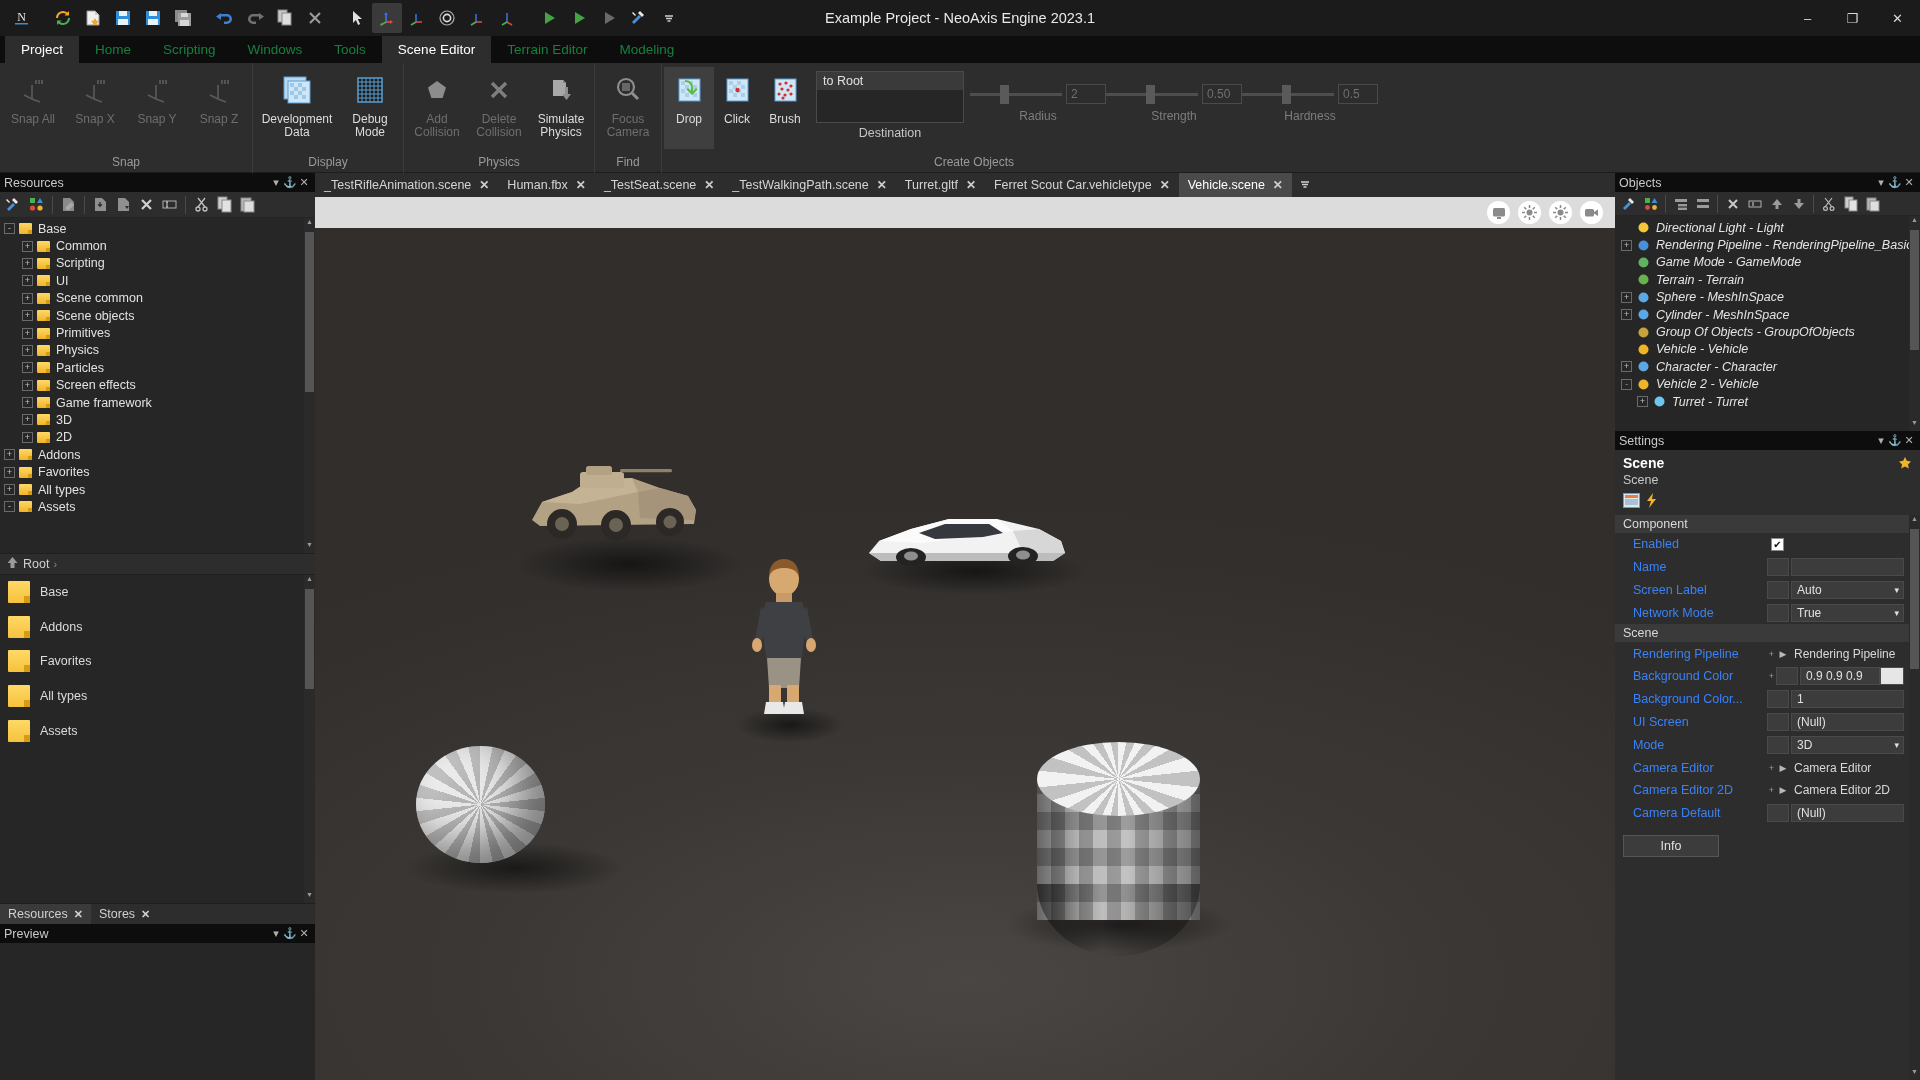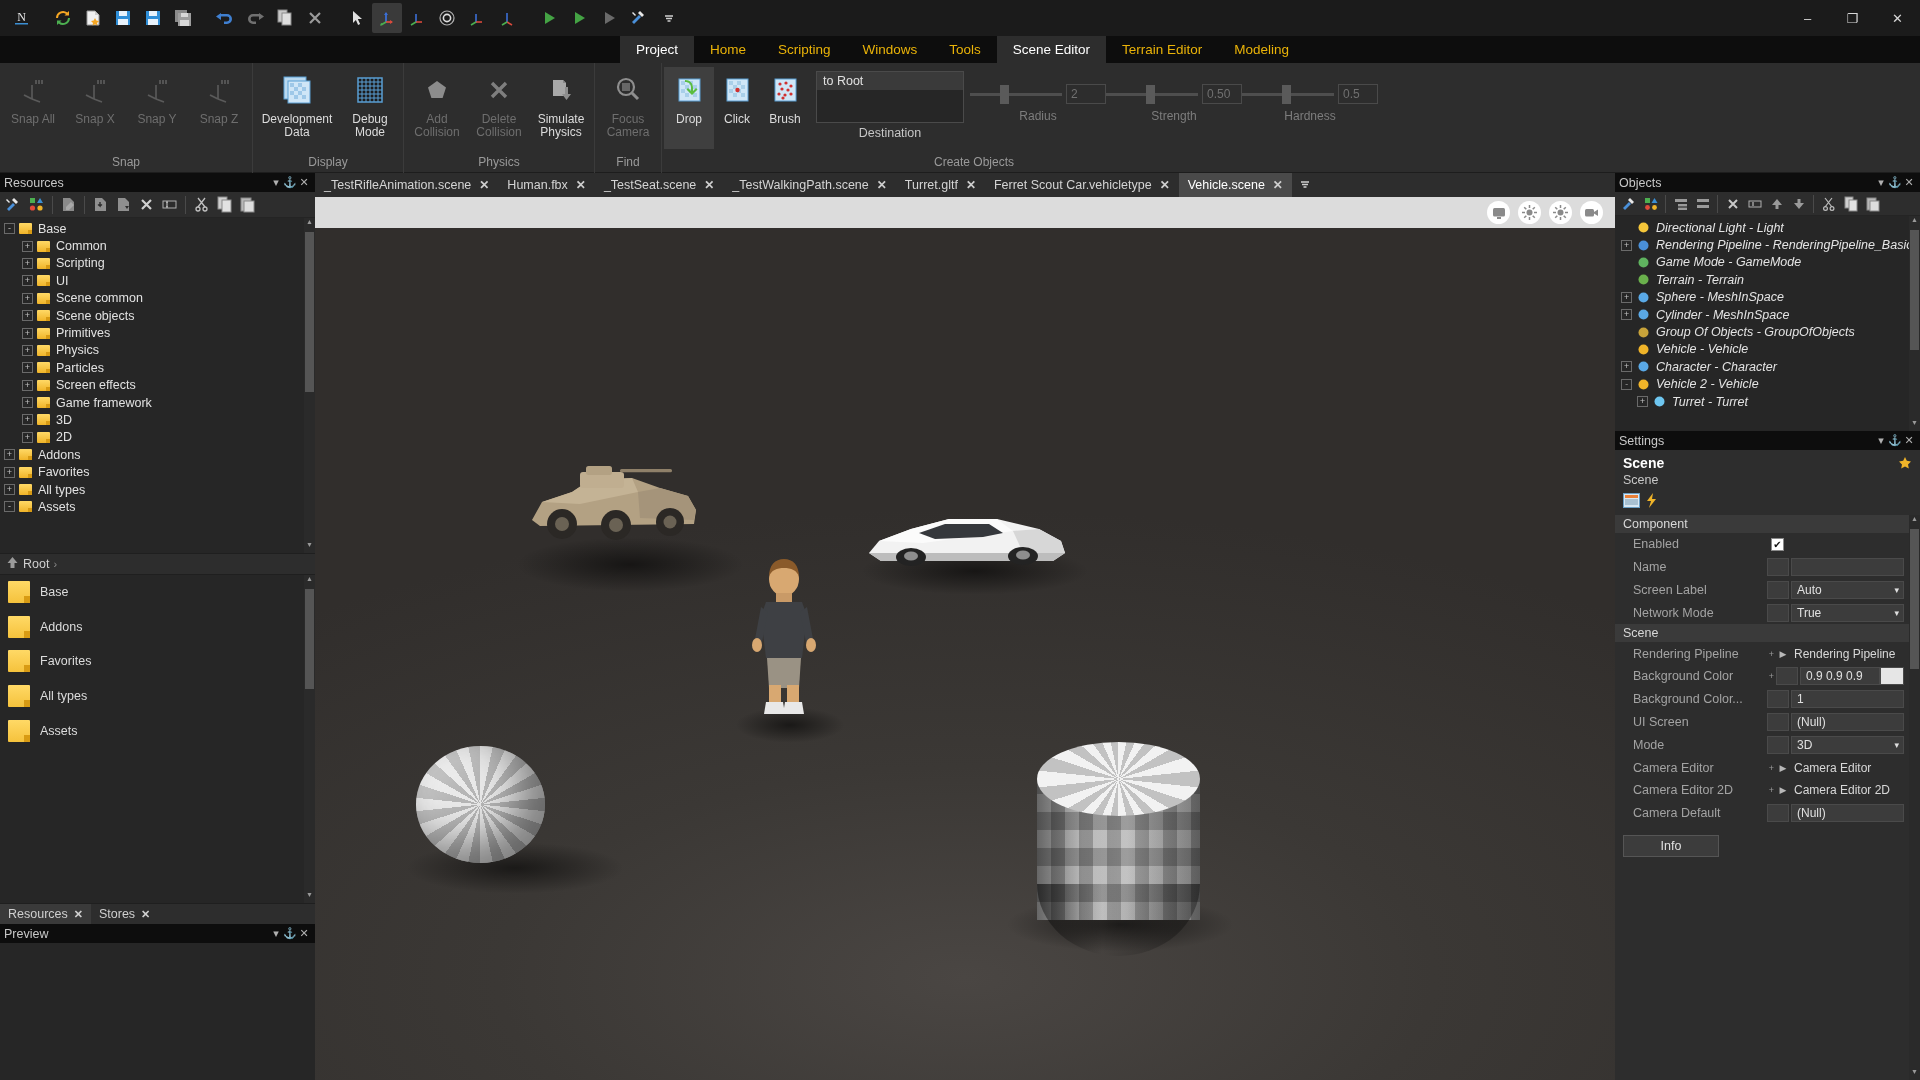--- a/index.html
+++ b/index.html
@@ -31,25 +31,25 @@
   }
   .tb-win { position: absolute; right: 0; top: 0; height: 36px; display: flex; }
   .tb-win div {
     width: 45px; height: 36px; display: flex; align-items: center; justify-content: center;
     color: #d8d8d8; font-size: 13px;
   }
 
   
   .ribbon-tabs {
     height: 27px; background: #0d0d0d; display: flex; align-items: stretch;
-    flex: 0 0 27px; padding-left: 5px; justify-content: center;
+    flex: 0 0 27px; padding-left: 5px;
   }
   .rtab {
     padding: 0 16px; display: flex; align-items: center; font-size: 13.5px;
-    color: #eab308; height: 27px;
+    color: #15803d; height: 27px;
   }
   .rtab.sel { background: #2d2d2d; color: #ffffff; }
   .rtab.proj { background: #2d2d2d; color: #ffffff; }
 
   
   .ribbon {
     height: 110px; background: #2d2d2d; display: flex; flex: 0 0 110px;
     border-bottom: 1px solid #1d1d1d;
   }
   .rgroup {
@@ -188,21 +188,21 @@
 
   .set-head-area { background: #2d2d2d; }
   .set-title { font-size: 14px; font-weight: bold; color: #ffffff; padding: 5px 0 0 8px; }
   .set-sub { font-size: 12.5px; color: #c8c8c8; padding: 2px 0 4px 8px; }
   .set-icons { display: flex; gap: 6px; padding: 2px 0 4px 8px; align-items: center; }
   .sect-head {
     background: #3a3a3a; font-size: 12.5px; color: #d8d8d8; padding: 2px 0 2px 8px; height: 18px;
   }
   .props { flex: 1; background: #2d2d2d; overflow: hidden; position: relative; }
   .prow { display: flex; align-items: center; height: 22.8px; font-size: 12.5px; }
-  .prow .pname { width: 152px; padding-left: 18px; color: #a3a3a3; }
+  .prow .pname { width: 152px; padding-left: 18px; color: #3b82f6; }
   .prow .pval { flex: 1; display: flex; align-items: center; gap: 0; padding-right: 16px; }
   .pexp { width: 9px; color: #9a9a9a; font-size: 9px; text-align: center; }
   .ptri { width: 14px; color: #b8b8b8; font-size: 9px; text-align: center; }
   .pbox {
     flex: 1; height: 18px; background: #3c3c3c; border: 1px solid #4a4a4a; color: #e0e0e0;
     font-size: 12px; display: flex; align-items: center; padding-left: 5px;
   }
   .pbox.plain { background: #2d2d2d; border: none; color: #d8d8d8; padding-left: 4px; }
   .pcheckbox {
     width: 13px; height: 13px; background: #ffffff; border: 1px solid #8a8a8a;
@@ -401,20 +401,21 @@
             <path d="M10 2l4 4-2 2-4-4z" fill="#e8e8e8"></path>
             <path d="M3 3l3 3-1 1-3-3z" fill="#e8e8e8"></path>
           </svg>
       </div>
       <div class="tb-btn">
         <svg width="16" height="16" viewBox="0 0 16 16">
             <path d="M4 6h8M5 8.5h6M6.5 11h3" stroke="#d0d0d0" stroke-width="1.4"></path>
           </svg>
       </div>
     </div>
+    <div class="tb-title">Example Project - NeoAxis Engine 2023.1</div>
     <div class="tb-win">
       <div>–</div>
       <div>❐</div>
       <div class="close">✕</div>
     </div>
   </div>
 
   <div class="ribbon-tabs">
     <div class="rtab proj">Project</div>
     <div class="rtab">Home</div>

